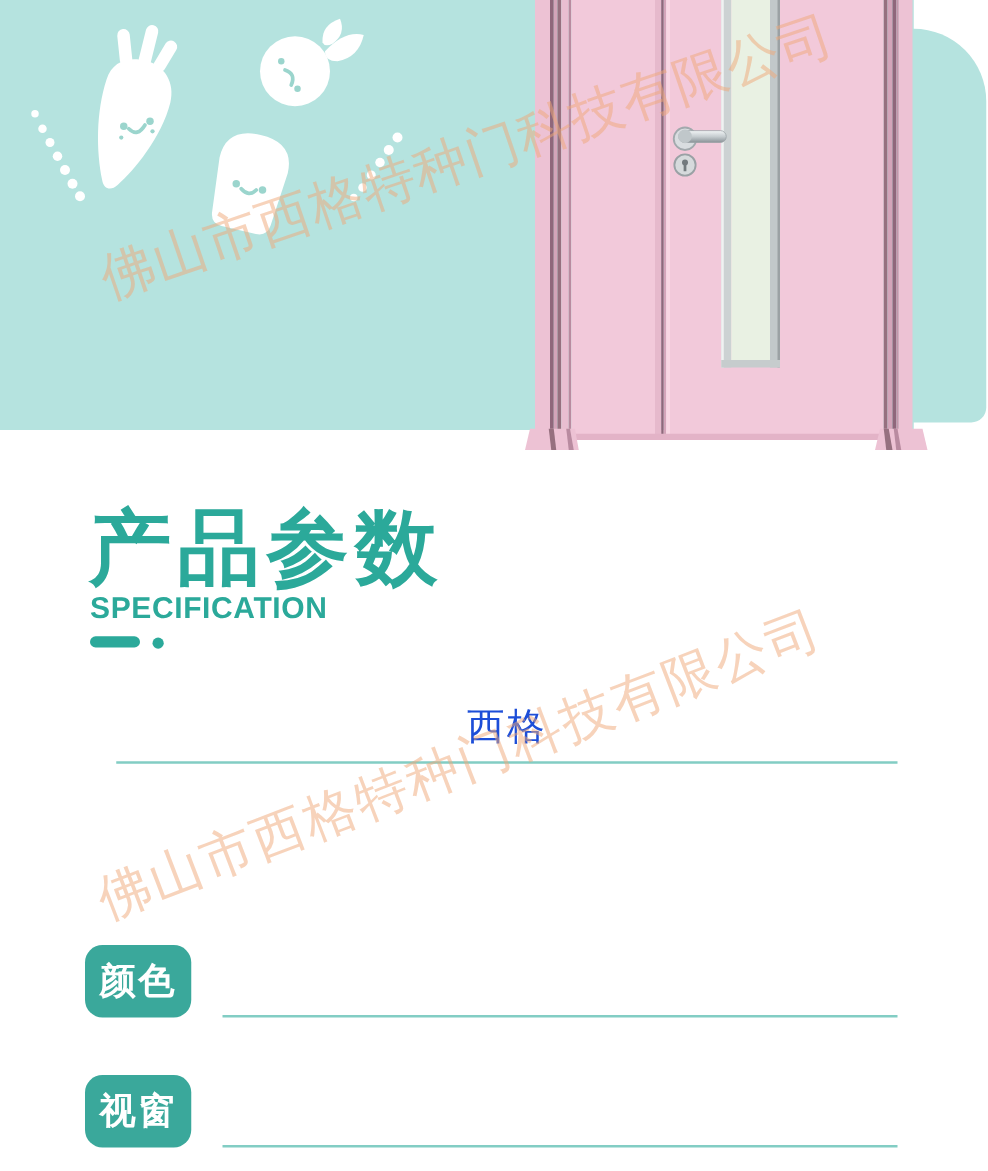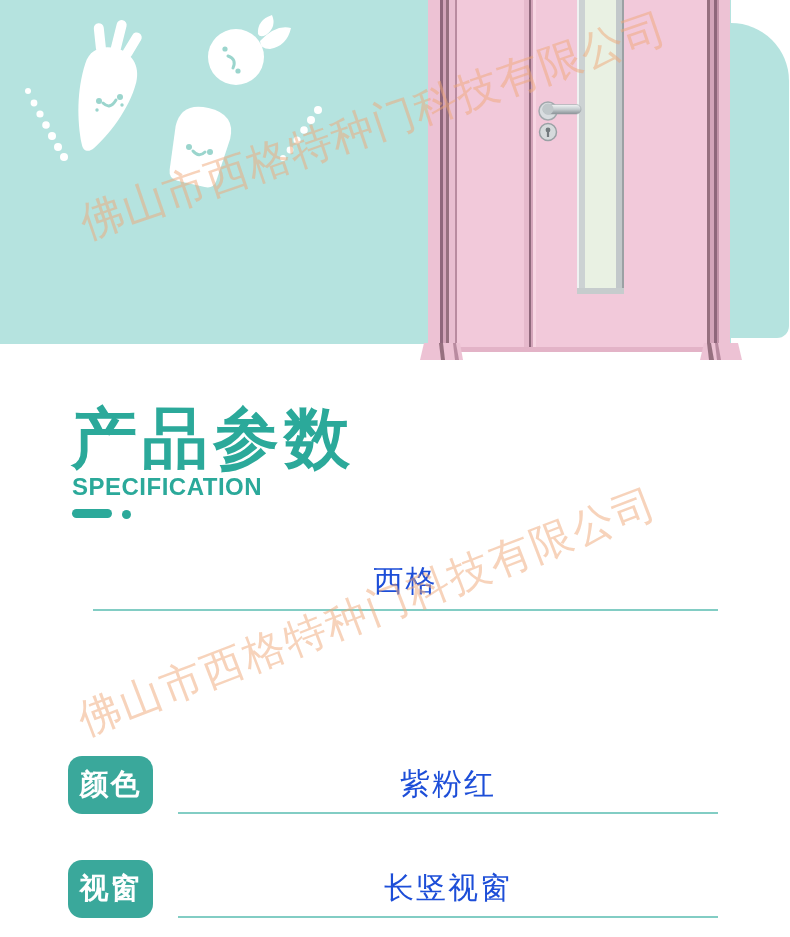--- a/index.html
+++ b/index.html
@@ -211,26 +211,24 @@
     <div class="spec-value-wrap">
       <div class="spec-value">西格</div>
       <div class="spec-underline"></div>
     </div>
   </div>
 
 
   <div class="spec-row row-3">
     <div class="spec-badge">颜色</div>
     <div class="spec-value-wrap">
-      <div class="spec-value">紫粉红</div>
       <div class="spec-underline"></div>
     </div>
   </div>
 
   <div class="spec-row row-4">
     <div class="spec-badge">视窗</div>
     <div class="spec-value-wrap">
-      <div class="spec-value">长竖视窗</div>
       <div class="spec-underline"></div>
     </div>
   </div>
 
 </div>
 
 </body></html>

